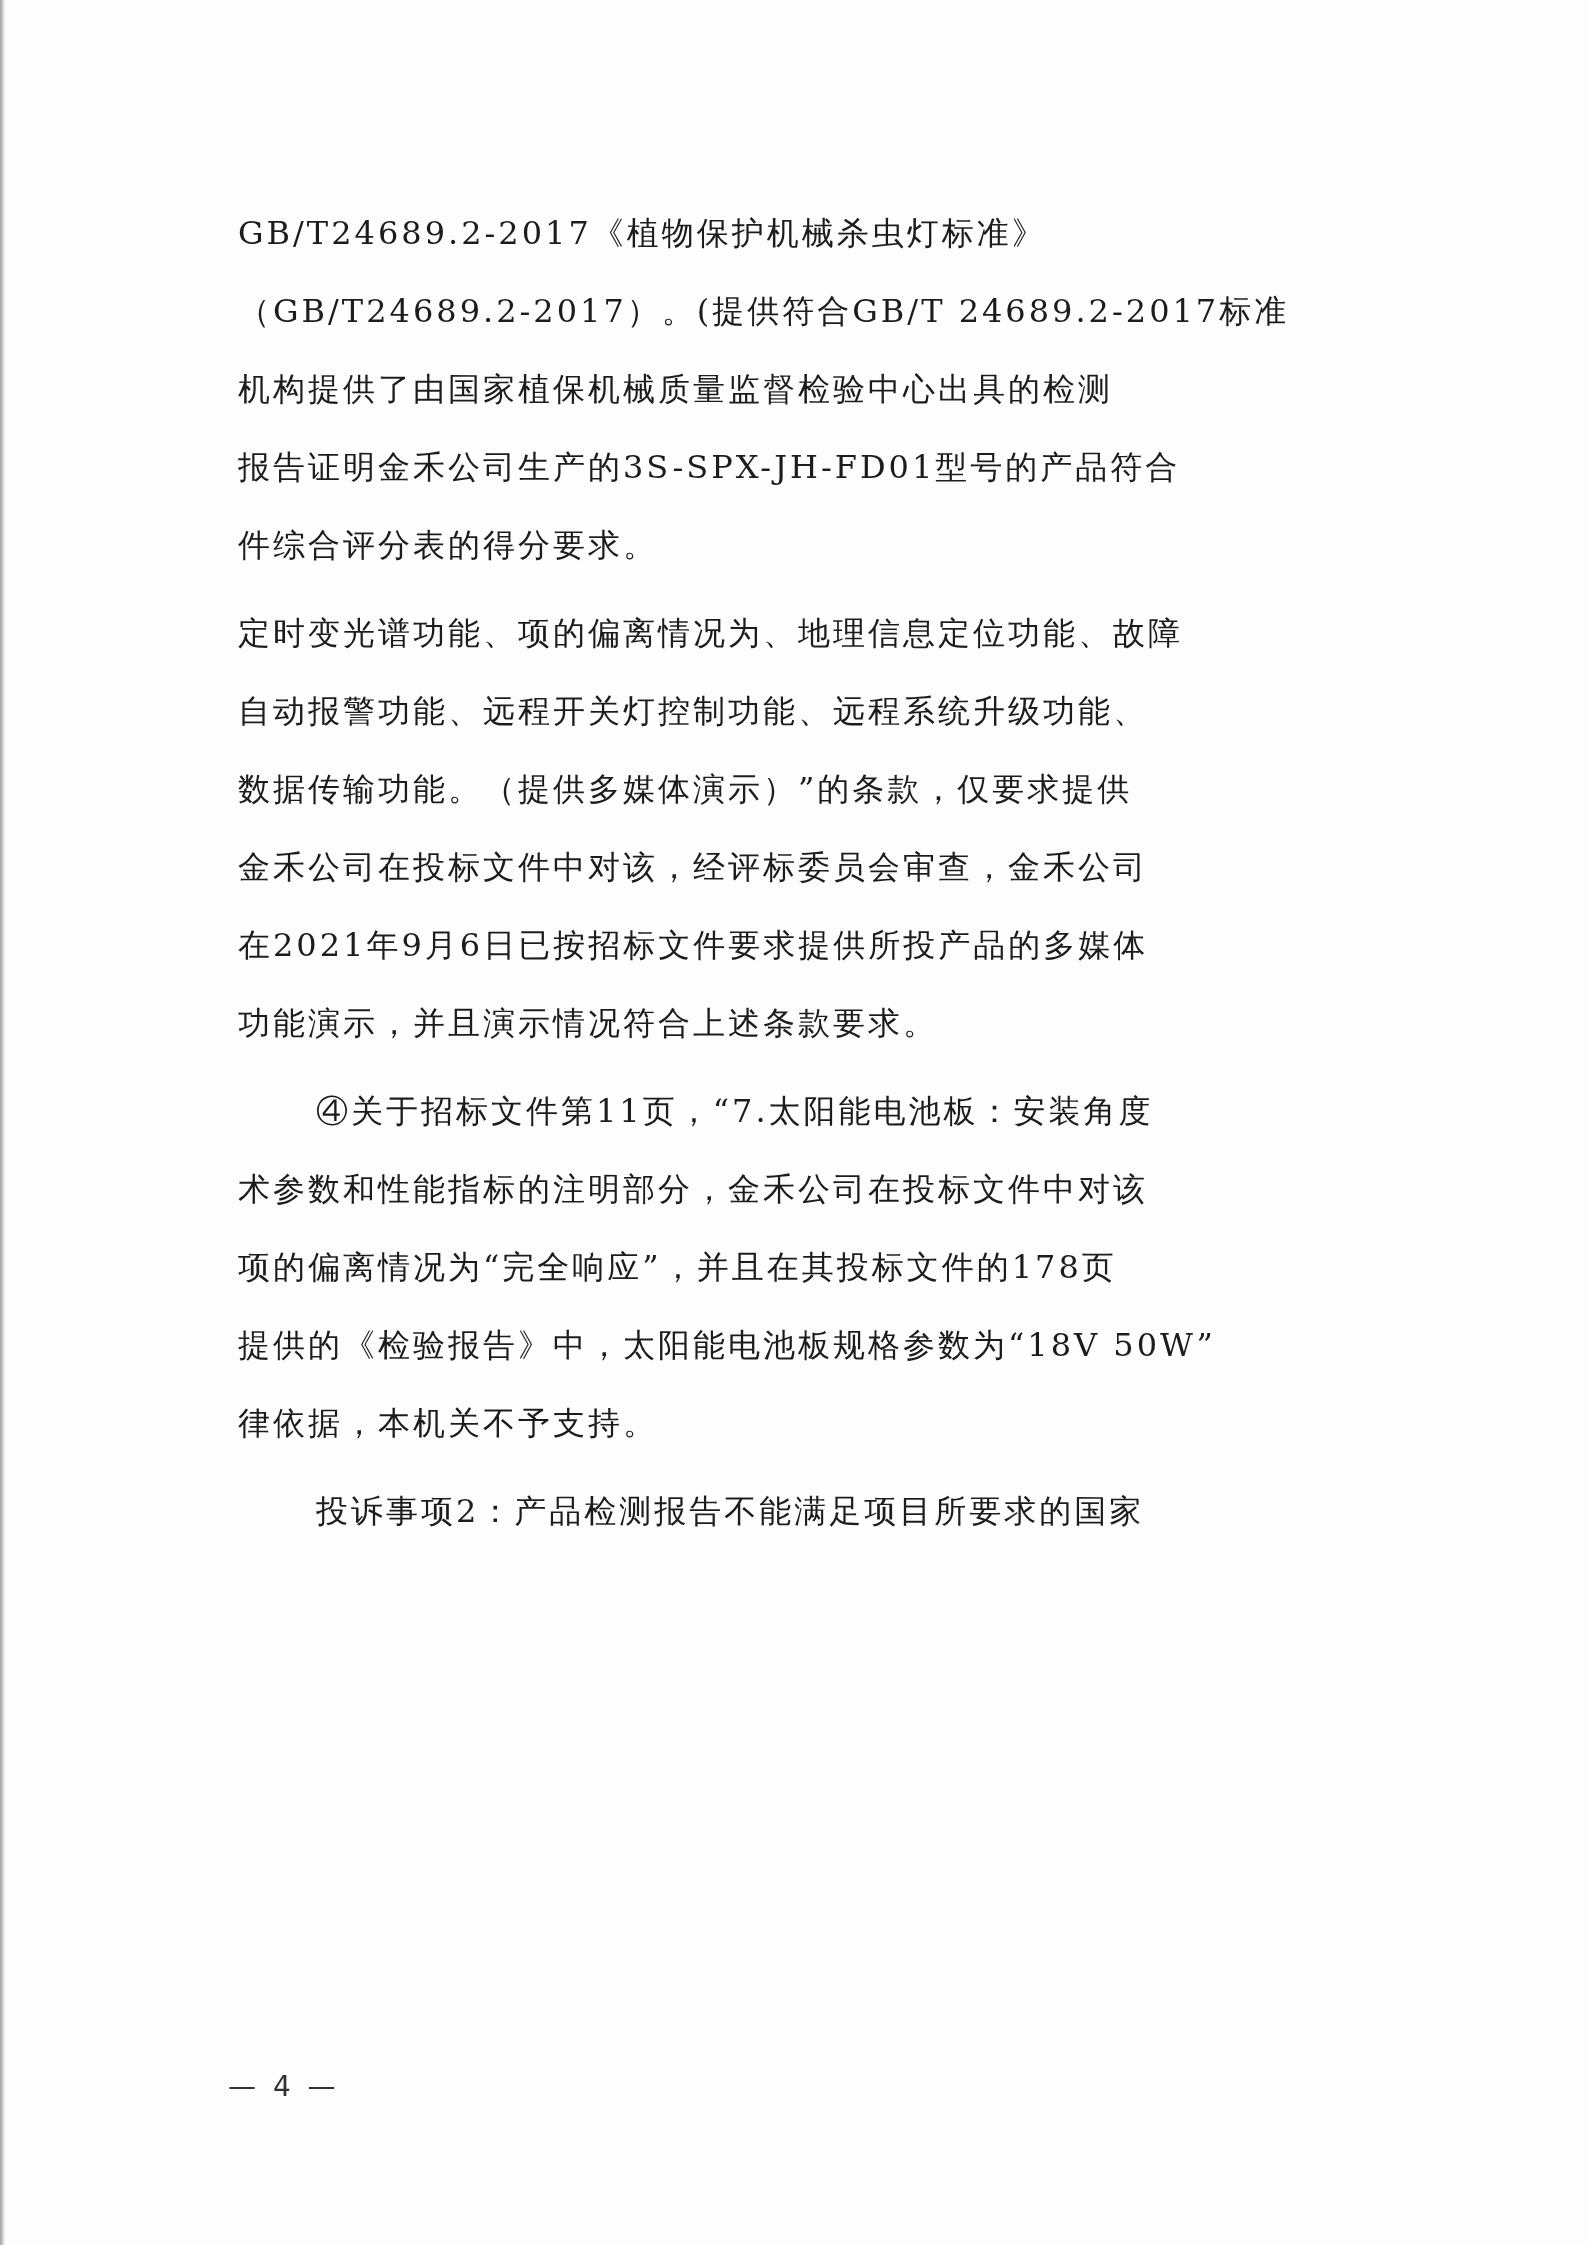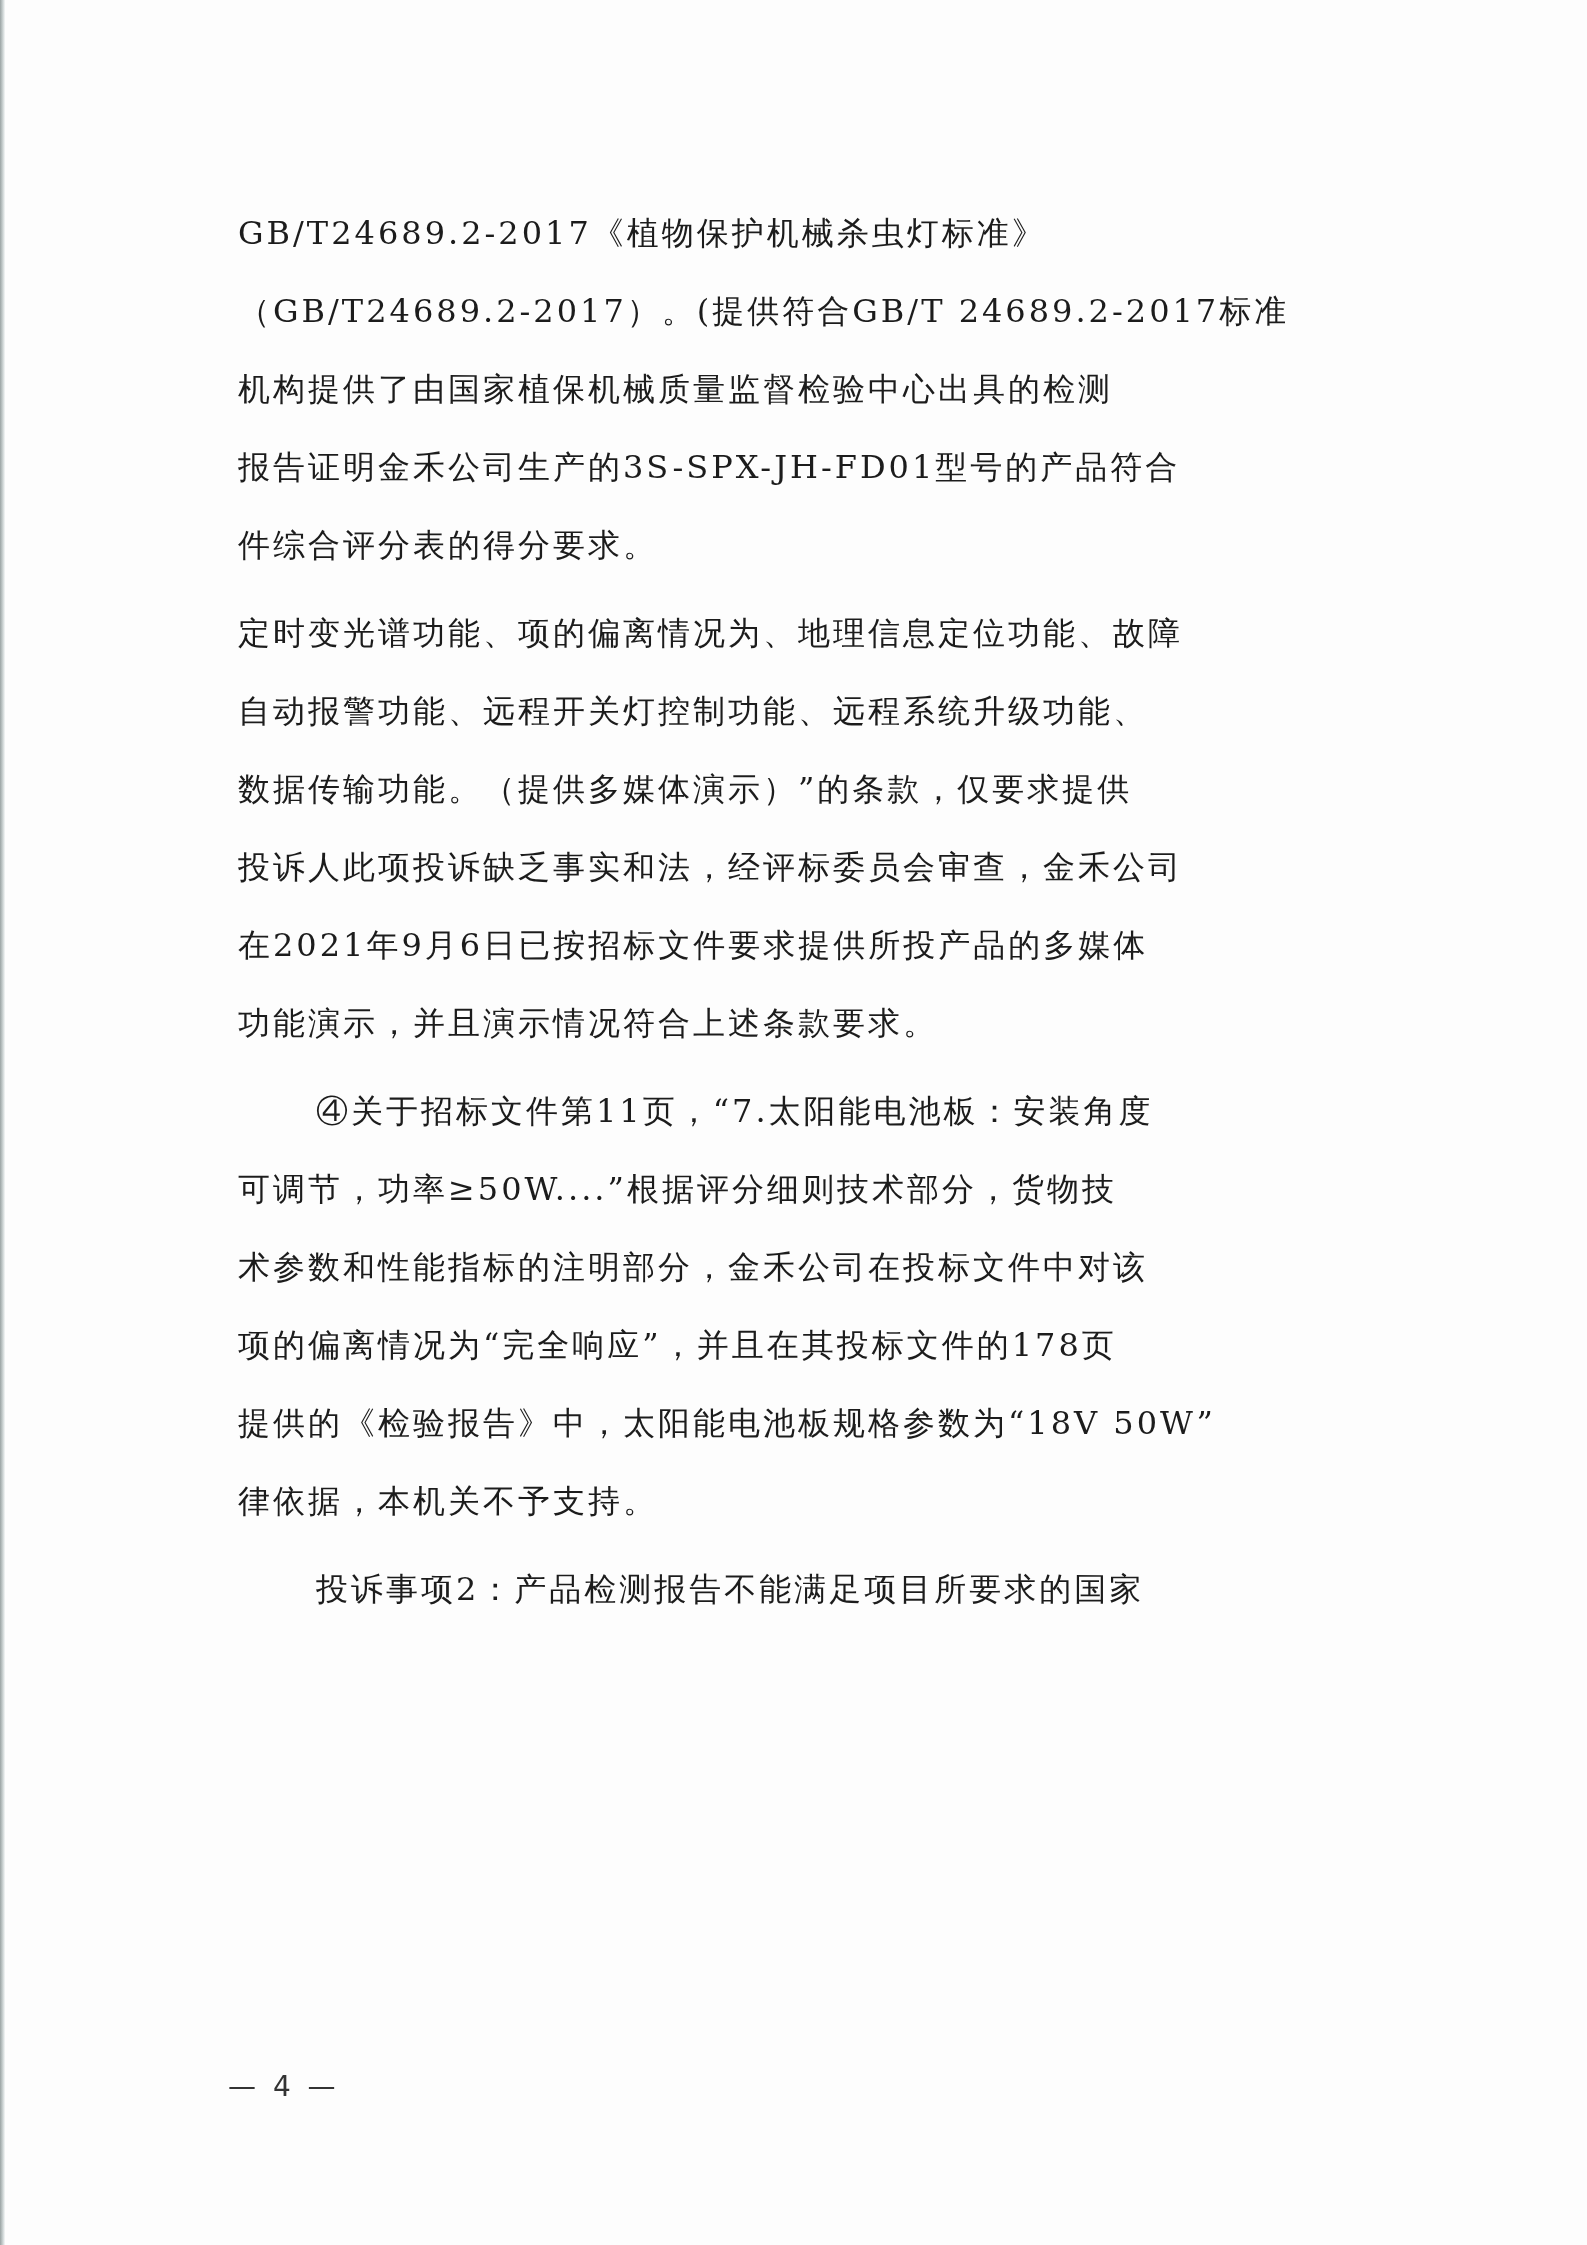--- a/index.html
+++ b/index.html
@@ -36,28 +36,27 @@
     <span class="line">（GB/T24689.2-2017）。(提供符合GB/T 24689.2-2017标准</span>
     <span class="line">机构提供了由国家植保机械质量监督检验中心出具的检测</span>
     <span class="line">报告证明金禾公司生产的3S-SPX-JH-FD01型号的产品符合</span>
     <span class="line">件综合评分表的得分要求。</span>
   </div>
   <div class="para-gap"></div>
   <div>
     <span class="line">定时变光谱功能、项的偏离情况为、地理信息定位功能、故障</span>
     <span class="line">自动报警功能、远程开关灯控制功能、远程系统升级功能、</span>
     <span class="line">数据传输功能。（提供多媒体演示）”的条款，仅要求提供</span>
-    <span class="line">投诉人此项投诉缺乏事实和法，经评标委员会审查，金禾公司</span>
+    <span class="line">金禾公司在投标文件中对该，经评标委员会审查，金禾公司</span>
     <span class="line">在2021年9月6日已按招标文件要求提供所投产品的多媒体</span>
     <span class="line">功能演示，并且演示情况符合上述条款要求。</span>
   </div>
   <div class="para-gap"></div>
   <div>
     <span class="line indent">④关于招标文件第11页，“7.太阳能电池板：安装角度</span>
-    <span class="line">可调节，功率≥50W....”根据评分细则技术部分，货物技</span>
     <span class="line">术参数和性能指标的注明部分，金禾公司在投标文件中对该</span>
     <span class="line">项的偏离情况为“完全响应”，并且在其投标文件的178页</span>
     <span class="line">提供的《检验报告》中，太阳能电池板规格参数为“18V 50W”</span>
     <span class="line">律依据，本机关不予支持。</span>
   </div>
   <div class="para-gap"></div>
   <div>
     <span class="line indent">投诉事项2：产品检测报告不能满足项目所要求的国家</span>
   </div>
 </div>

